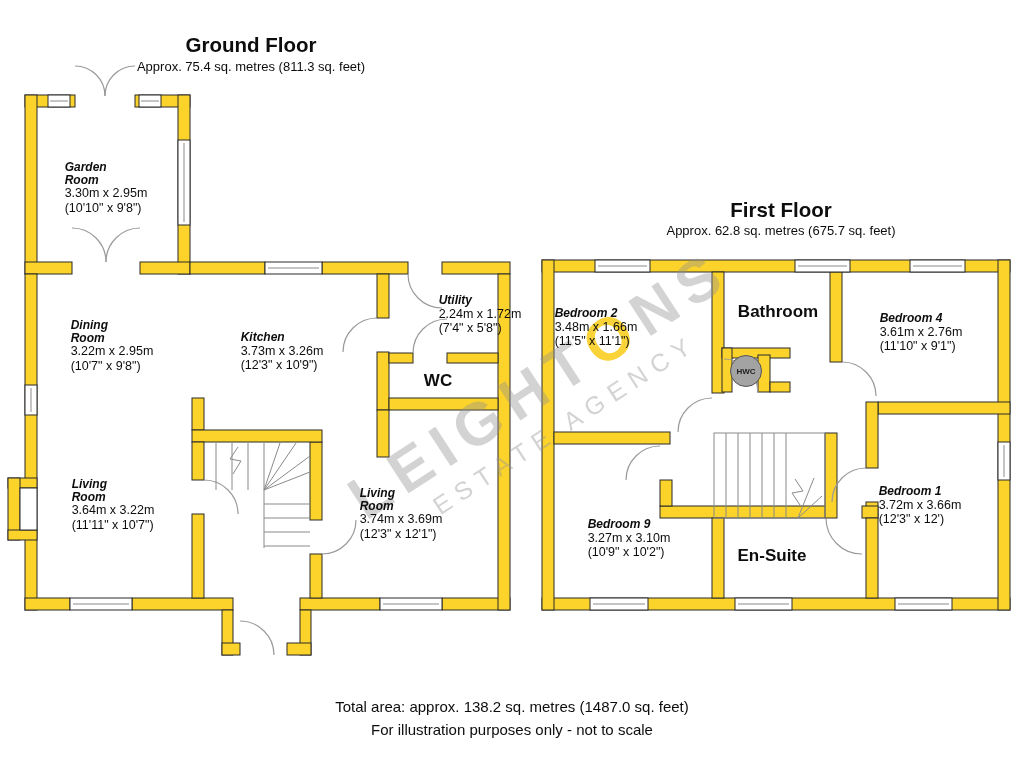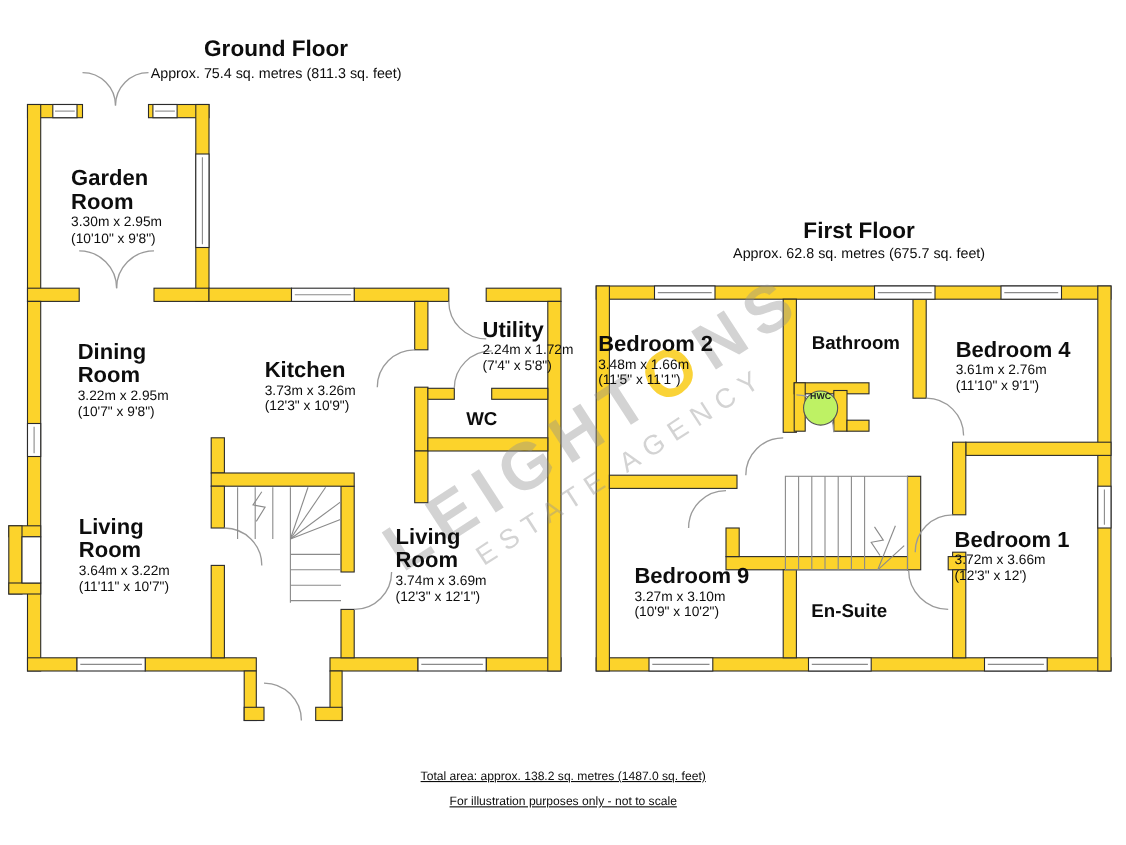--- a/index.html
+++ b/index.html
@@ -8,33 +8,33 @@
   .plan { position:relative; width:1024px; height:768px; overflow:hidden; background:#fff; }
   svg { position:absolute; left:0; top:0; }
   .wall { fill:var(--wall-color); stroke:#2b2b2b; stroke-width:1; }
   .win  { fill:#ffffff; stroke:#2b2b2b; stroke-width:1; }
   .winline { stroke:#8a8a8a; stroke-width:1; }
   .arc { stroke:#9a9a9a; stroke-width:1.2; fill:none; }
   .stair { stroke:#8a8a8a; stroke-width:1; fill:none; }
   .recess { fill:#ffffff; stroke:#2b2b2b; stroke-width:1; }
   .lbl { position:absolute; transform:translate(-50%,-50%); text-align:left; color:#0d0d0d; white-space:nowrap; z-index:3; }
   .lbl span { display:block; }
-  .rname { font-weight:bold; font-size:20px; line-height:1.06; }
+  .rname { font-weight:bold; font-size:12px; line-height:1.06;font-style:italic; }
   .rname-lg { font-weight:bold; font-size:17px; line-height:1.06; }
   .rdims { font-size:12.5px; line-height:1.14; }
   .floor-title { font-weight:bold; font-size:20.5px; }
   .floor-sub { font-size:13px; }
-  .footer-line { font-size:11px;text-decoration:underline; }
+  .footer-line { font-size:15px; }
   .watermark { position:absolute; left:548px; top:398px; transform:translate(-50%,-50%) rotate(-33deg);
                text-align:center; pointer-events:none; z-index:2; }
   .wm-brand { font-weight:bold; font-size:60px; letter-spacing:10px; color:rgba(145,145,145,0.40); line-height:1; }
   .wm-o { color:rgba(248,198,0,0.78); }
   .wm-tagline { font-size:25px; letter-spacing:8px; color:rgba(150,150,150,0.42); margin-top:3px; }
   .hwc { position:absolute; left:746px; top:371px; width:30px; height:30px; transform:translate(-50%,-50%);
-         border:1.5px solid #555; border-radius:50%; background:#bef264; display:flex; 
+         border:1.5px solid #555; border-radius:50%; background:#a3a3a3; display:flex; align-items:center;
          justify-content:center; font-size:8px; font-weight:bold; color:#222; z-index:3; }
 </style>
 </head>
 <body style="background: rgb(255, 255, 255);">
 
 <div class="plan">
 
   <svg width="1024" height="768" viewBox="0 0 1024 768">
 
     <g>

